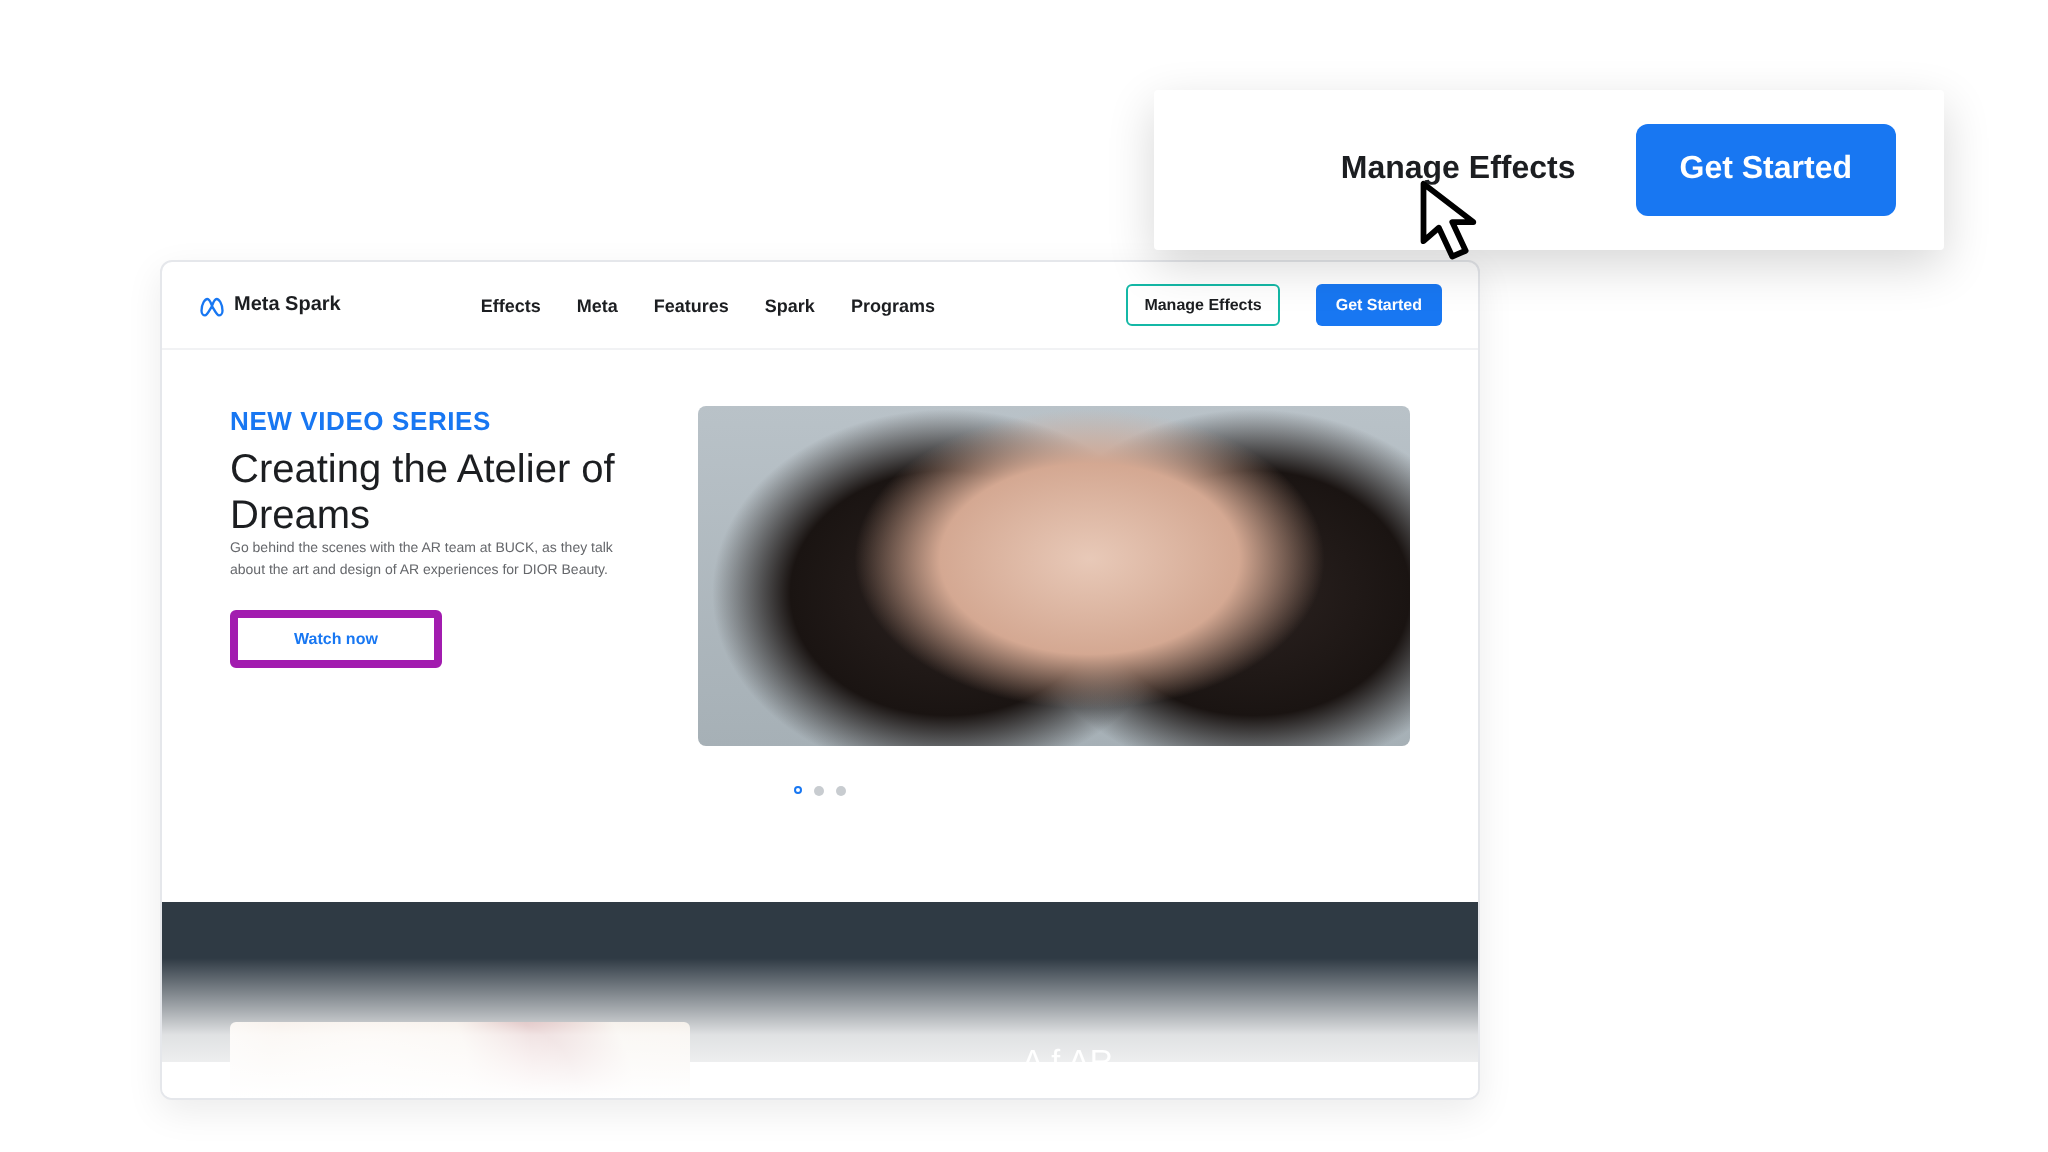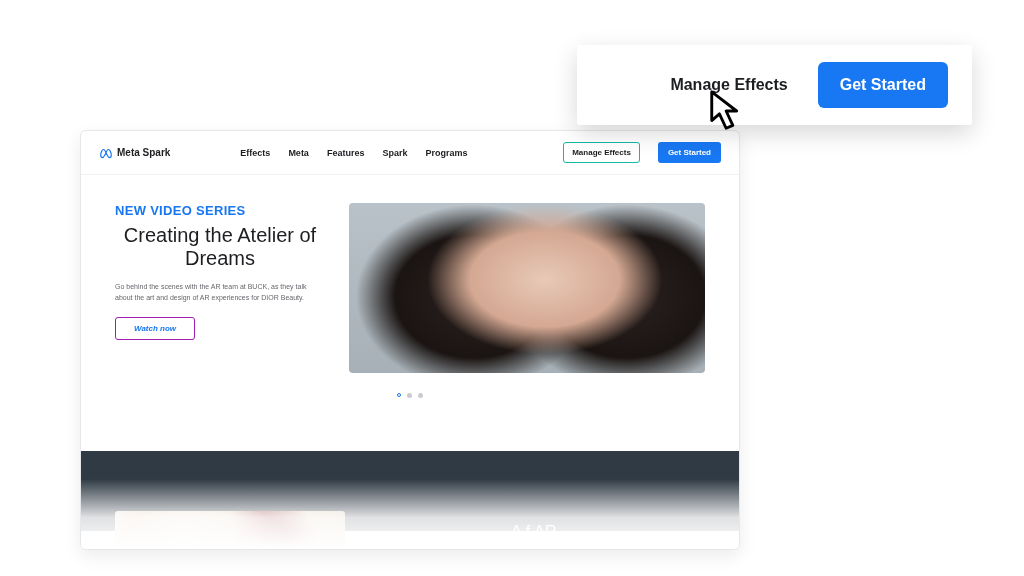--- a/index.html
+++ b/index.html
@@ -86,40 +86,37 @@
     font-size: 13px;
     font-weight: 700;
     letter-spacing: .3px;
     margin-bottom: 6px;
   }
   .hero-title {
     font-size: 20px;
     font-weight: 500;
     line-height: 1.15;
     color: #1c1e21;
-    margin-bottom: 12px;
-    text-align: center;
   }
   .hero-desc {
     font-size: 7px;
     line-height: 1.5;
     color: #65676b;
     margin-bottom: 14px;
   }
   .btn-watch {
     display: inline-block;
-    border: 1px solid #a21caf;
+    border: 4px solid #a21caf;
     color: #1877f2;
     font-size: 8px;
     font-weight: 700;
-    padding: 6px 18px;
+    padding: 6px 28px;
     border-radius: 3px;
     background: #fff;
     cursor: pointer;
-    font-style: italic;
   }
 
   .hero-media {
     flex: 1;
     height: 170px;
     border-radius: 4px;
     background:
       radial-gradient(ellipse 60% 80% at 55% 45%, #e8c9b8 0%, #d4a892 35%, transparent 55%),
       radial-gradient(ellipse 55% 90% at 35% 55%, #2b2220 0%, #1a1412 40%, transparent 60%),
       radial-gradient(ellipse 55% 90% at 78% 55%, #2b2220 0%, #1a1412 40%, transparent 60%),

